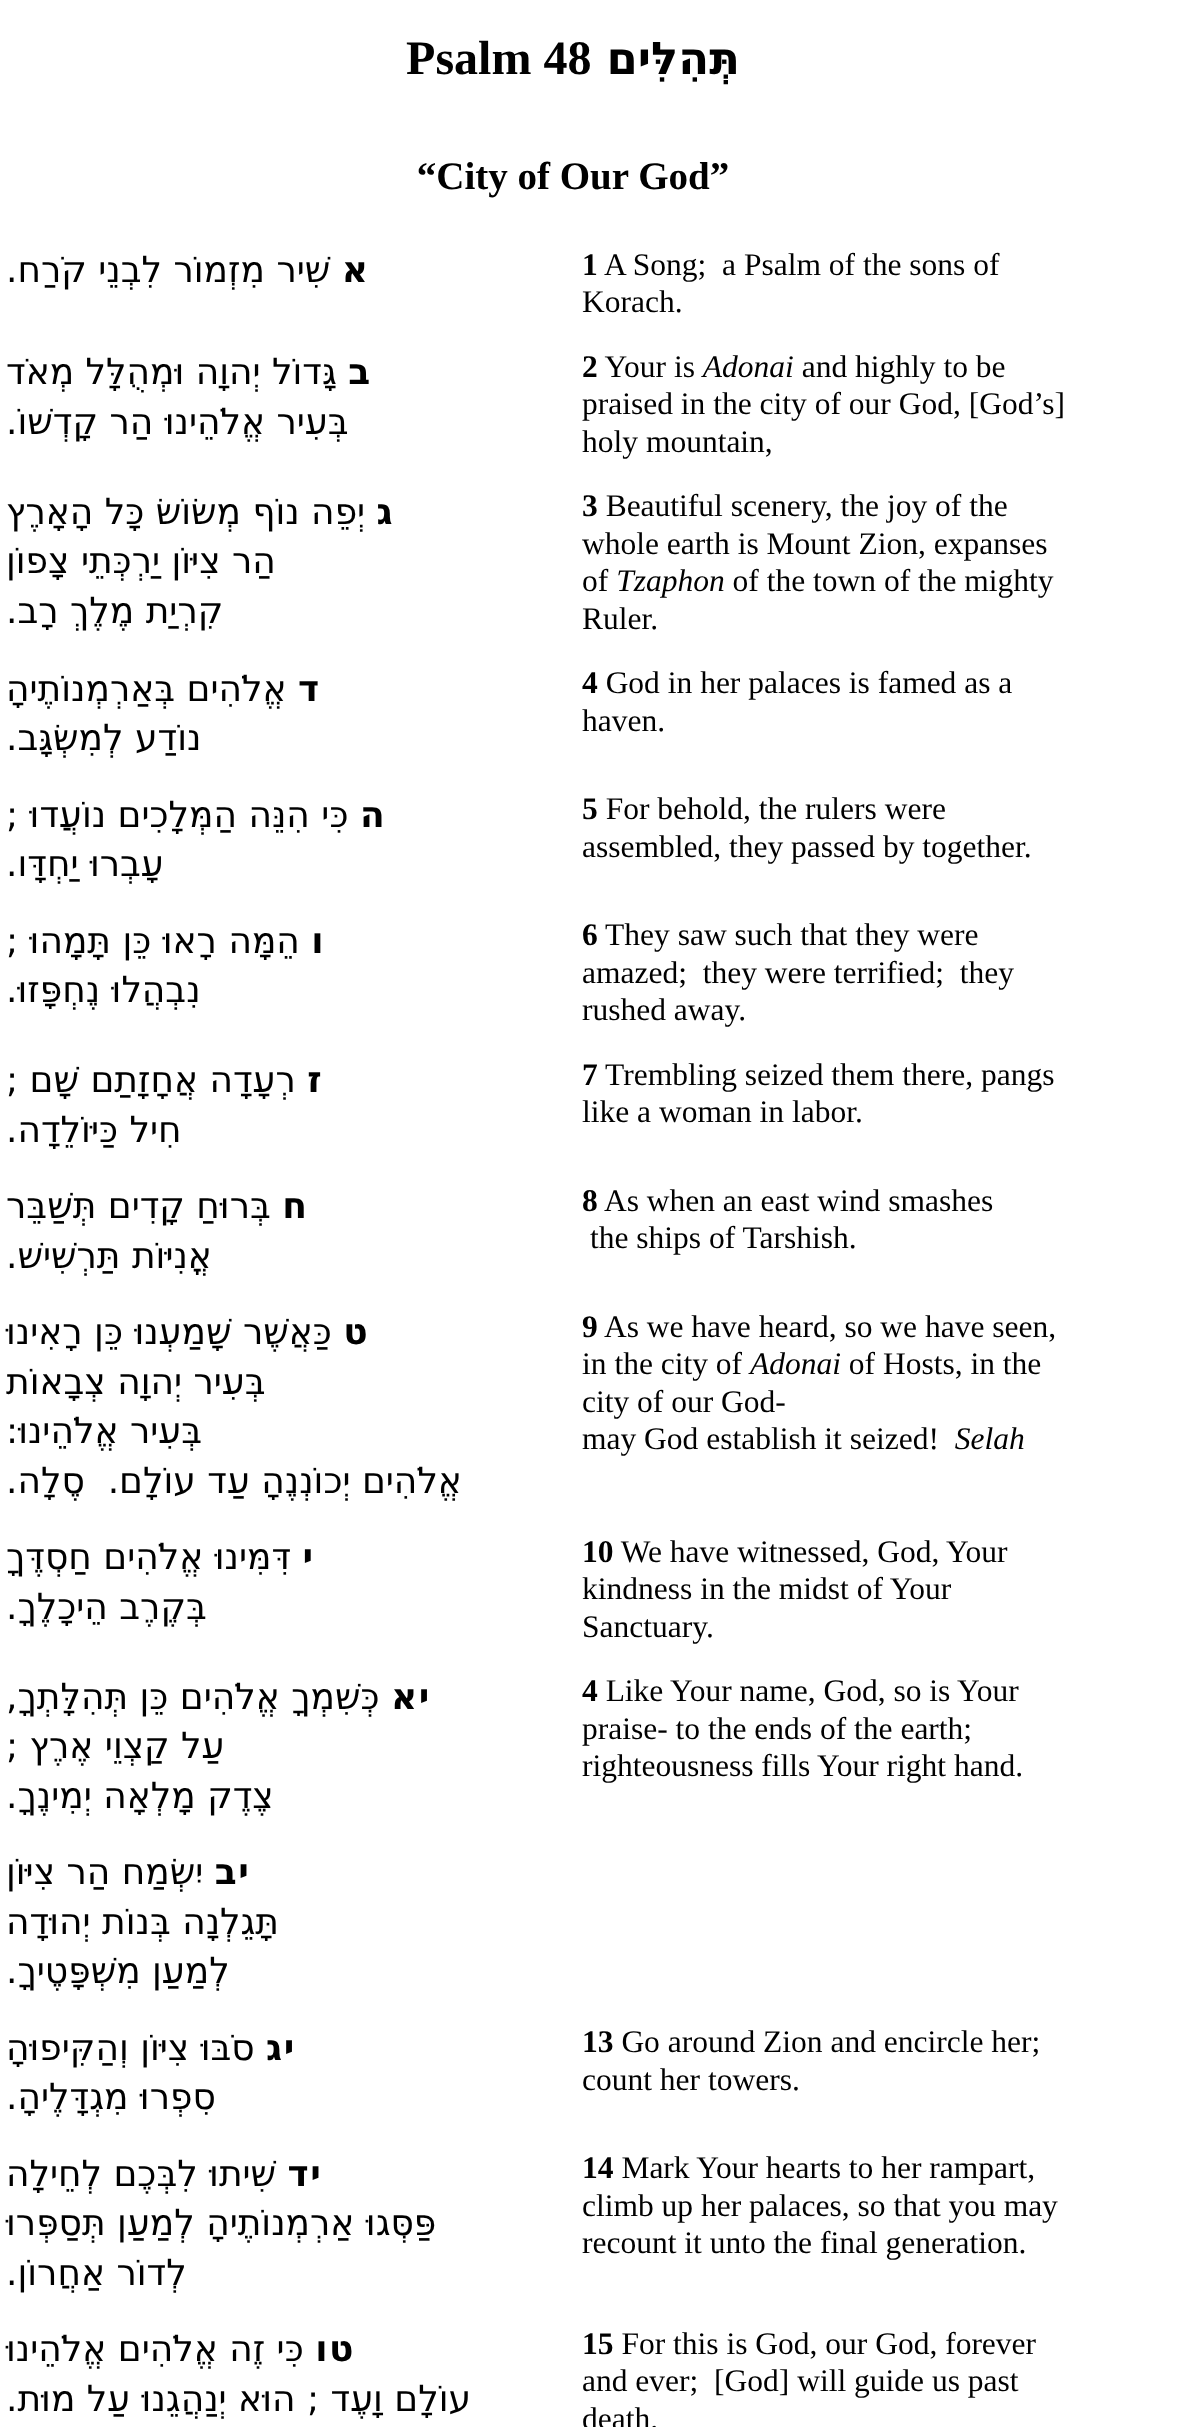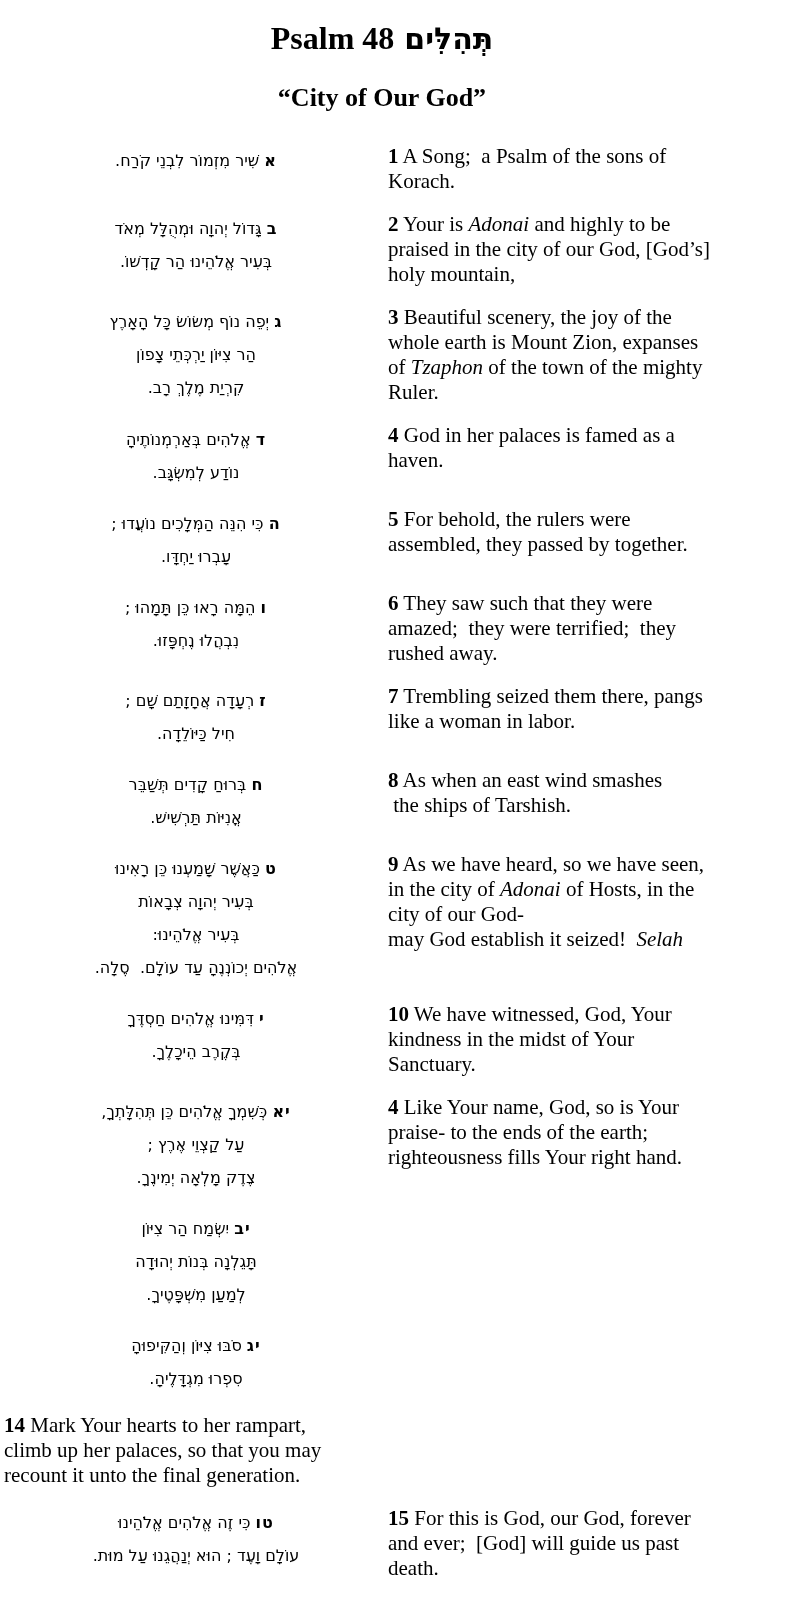--- a/index.html
+++ b/index.html
@@ -27,41 +27,41 @@
     font-weight: bold;
     font-size: 32px;
     line-height: 44px;
   }
   .title-he {
     font-family: "DejaVu Sans", sans-serif;
     font-size: 30px;
     margin-left: 10px;
   }
   .subtitle {
-    margin-top: 21px;
+    margin-top: 40px;
     font-family: "Liberation Serif", serif;
     font-weight: bold;
     font-size: 26px;
     line-height: 32px;
   }
   .verse-list {
     margin-top: 30px;
   }
   .verse-row {
     display: flex;
     align-items: flex-start;
     margin-bottom: 18px;
   }
   .heb-cell {
     flex: 0 0 384px;
     direction: rtl;
-    text-align: center;
+    text-align: left;
     white-space: pre;        
     font-family: "DejaVu Sans", sans-serif;
-    font-size: 16px;
+    font-size: 24px;
     line-height: 33px;
   }
   .heb-cell b {
     letter-spacing: 1px;
   }
   .eng-cell {
     flex: 1 1 auto;
     white-space: pre-wrap;   
     font-family: "Liberation Serif", serif;
     font-size: 21px;
@@ -157,22 +157,27 @@
 righteousness fills Your right hand.</span></div>
         </div>
         <div class="verse-row">
           <div class="heb-cell" dir="rtl"><b>יב</b> יִשְׂמַח הַר צִיּוֹן
 תָּגֵלְנָה בְּנוֹת יְהוּדָה
 לְמַעַן מִשְׁפָּטֶיךָ.</div>
         </div>
         <div class="verse-row">
           <div class="heb-cell" dir="rtl"><b>יג</b> סֹבּוּ צִיּוֹן וְהַקִּיפוּהָ
 סִפְרוּ מִגְדָּלֶיהָ.</div>
+          <div class="eng-cell"><b>13</b><span> Go around Zion and encircle her;
+count her towers.</span></div>
         </div>
         <div class="verse-row">
+          <div class="heb-cell" dir="rtl"><b>יד</b> שִׁיתוּ לִבְּכֶם לְחֵילָה
+פַּסְּגוּ אַרְמְנוֹתֶיהָ לְמַעַן תְּסַפְּרוּ
+לְדוֹר אַחֲרוֹן.</div>
           <div class="eng-cell"><b>14</b><span> Mark Your hearts to her rampart,
 climb up her palaces, so that you may
 recount it unto the final generation.</span></div>
         </div>
         <div class="verse-row">
           <div class="heb-cell" dir="rtl"><b>טו</b> כִּי זֶה אֱלֹהִים אֱלֹהֵינוּ
 עוֹלָם וָעֶד ; הוּא יְנַהֲגֵנוּ עַל מוּת.</div>
           <div class="eng-cell"><b>15</b><span> For this is God, our God, forever
 and ever;  [God] will guide us past
 death.</span></div>

